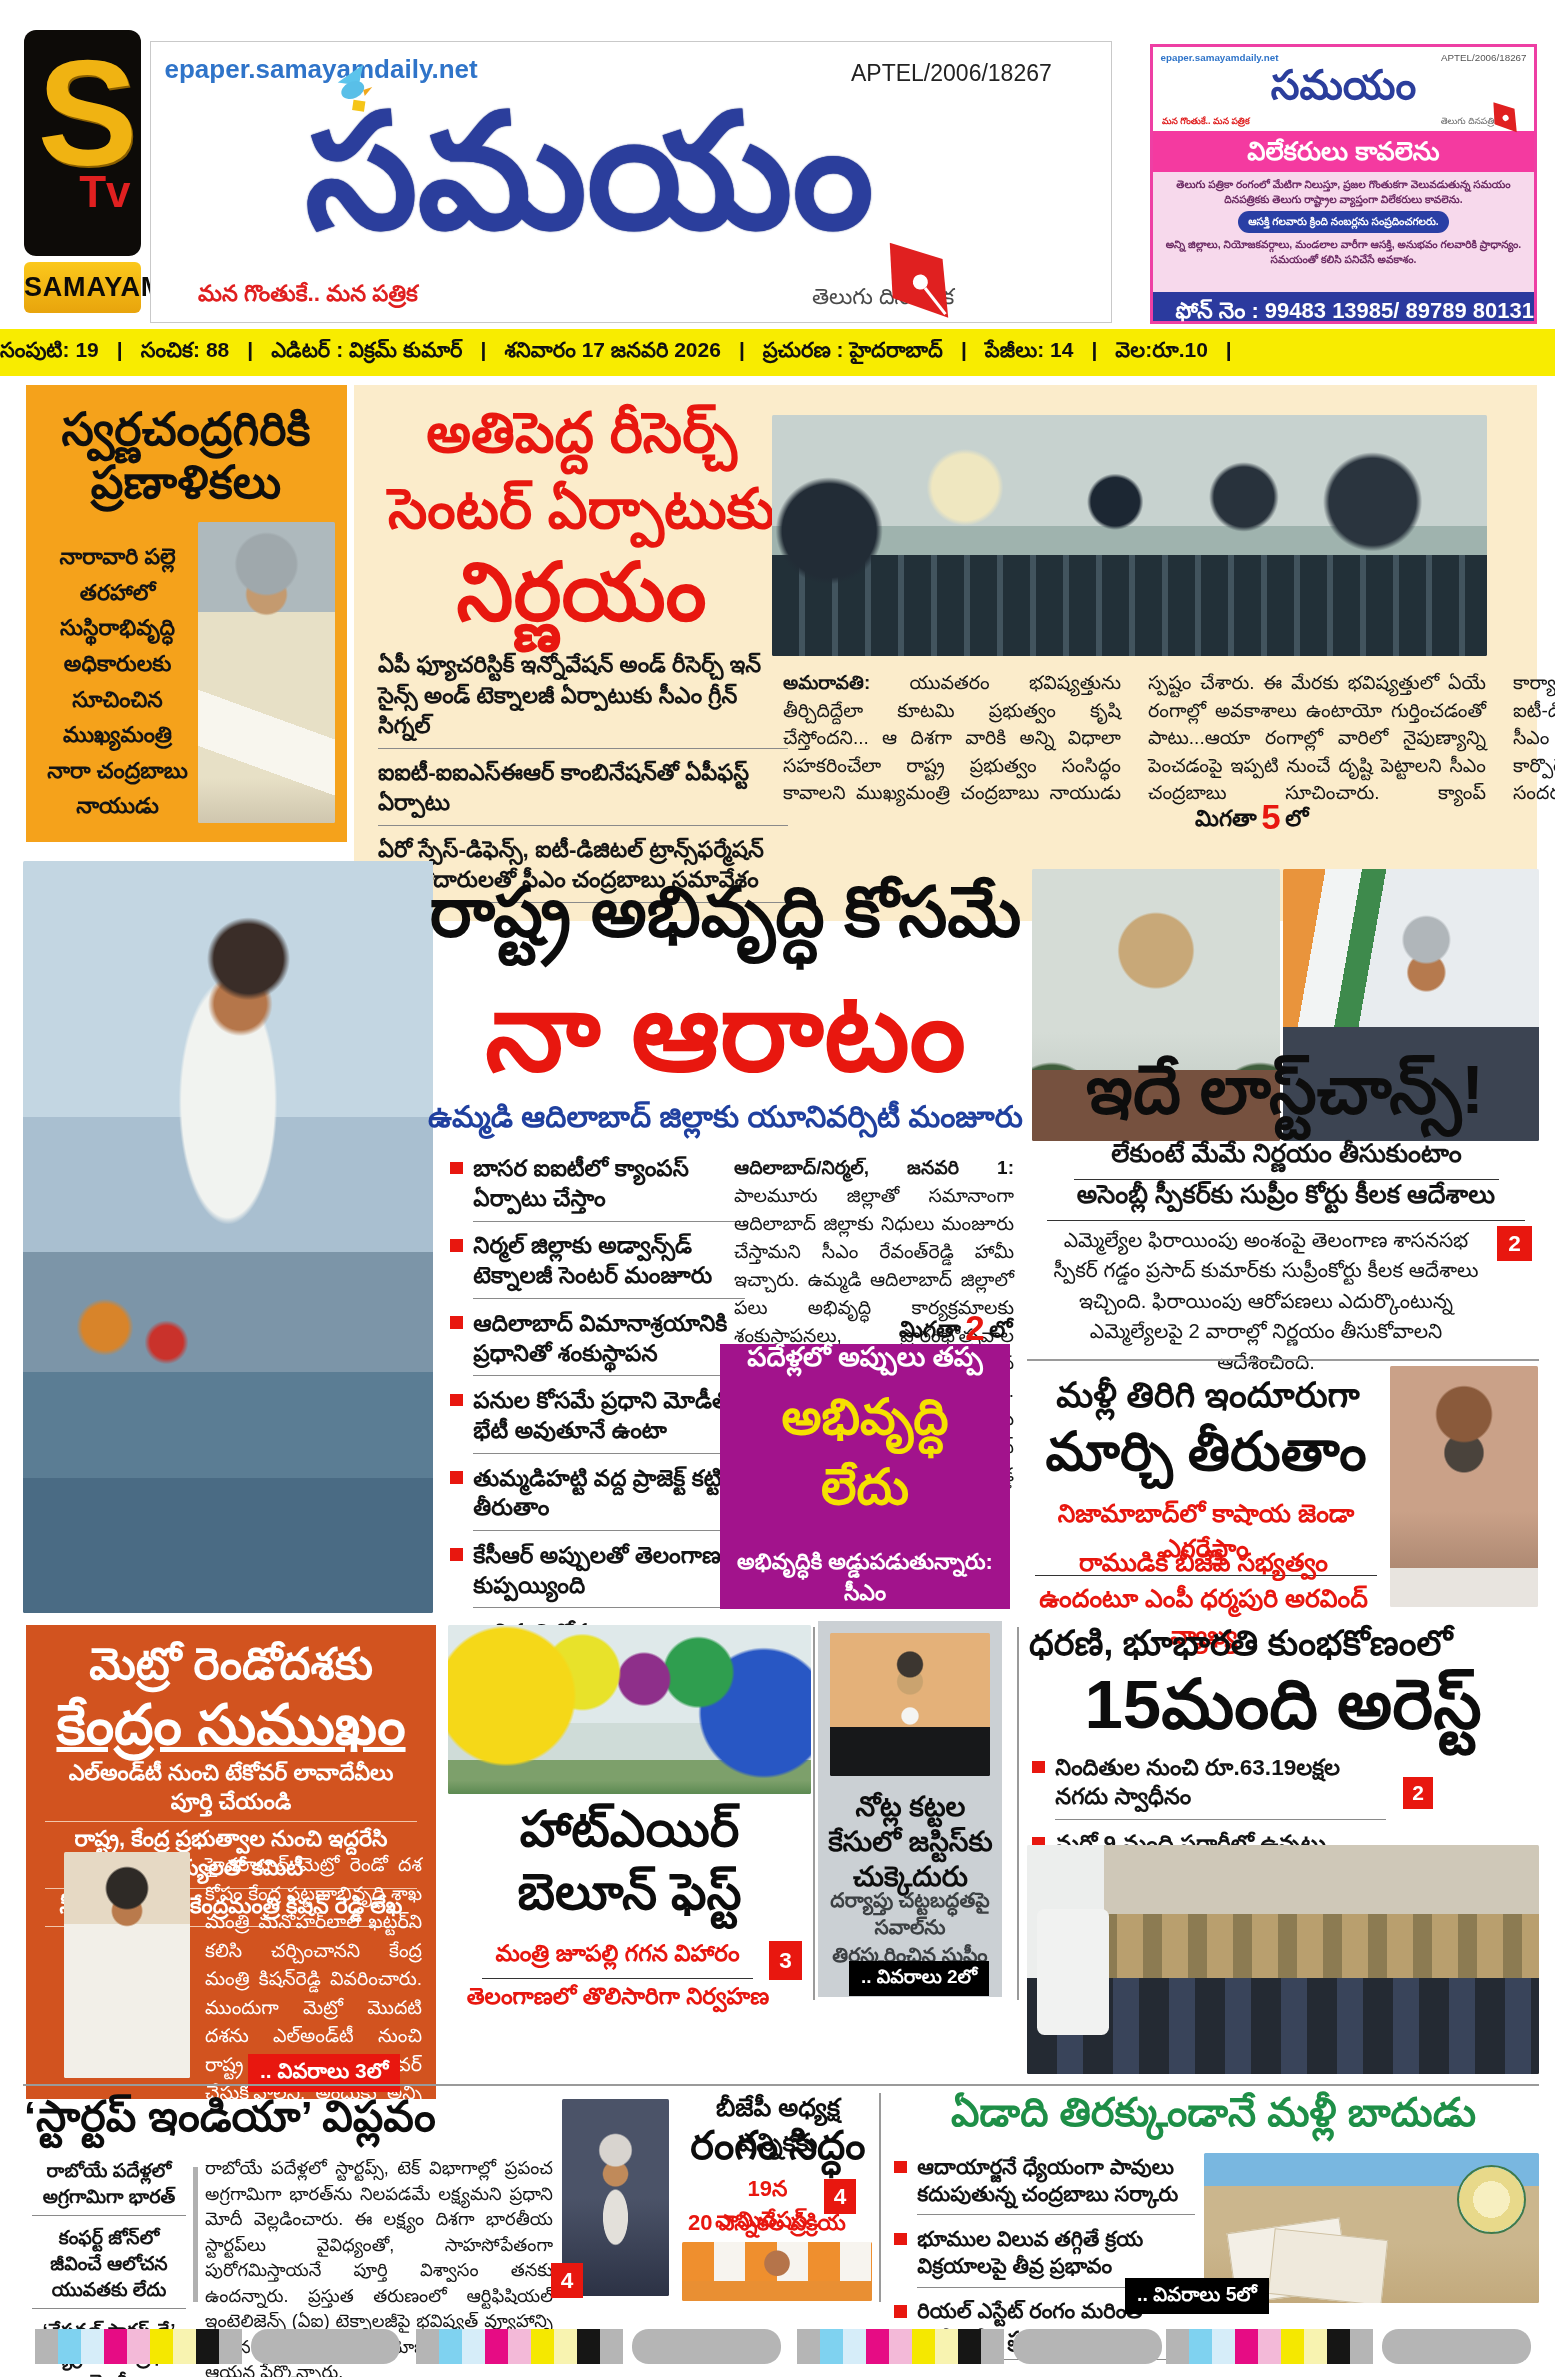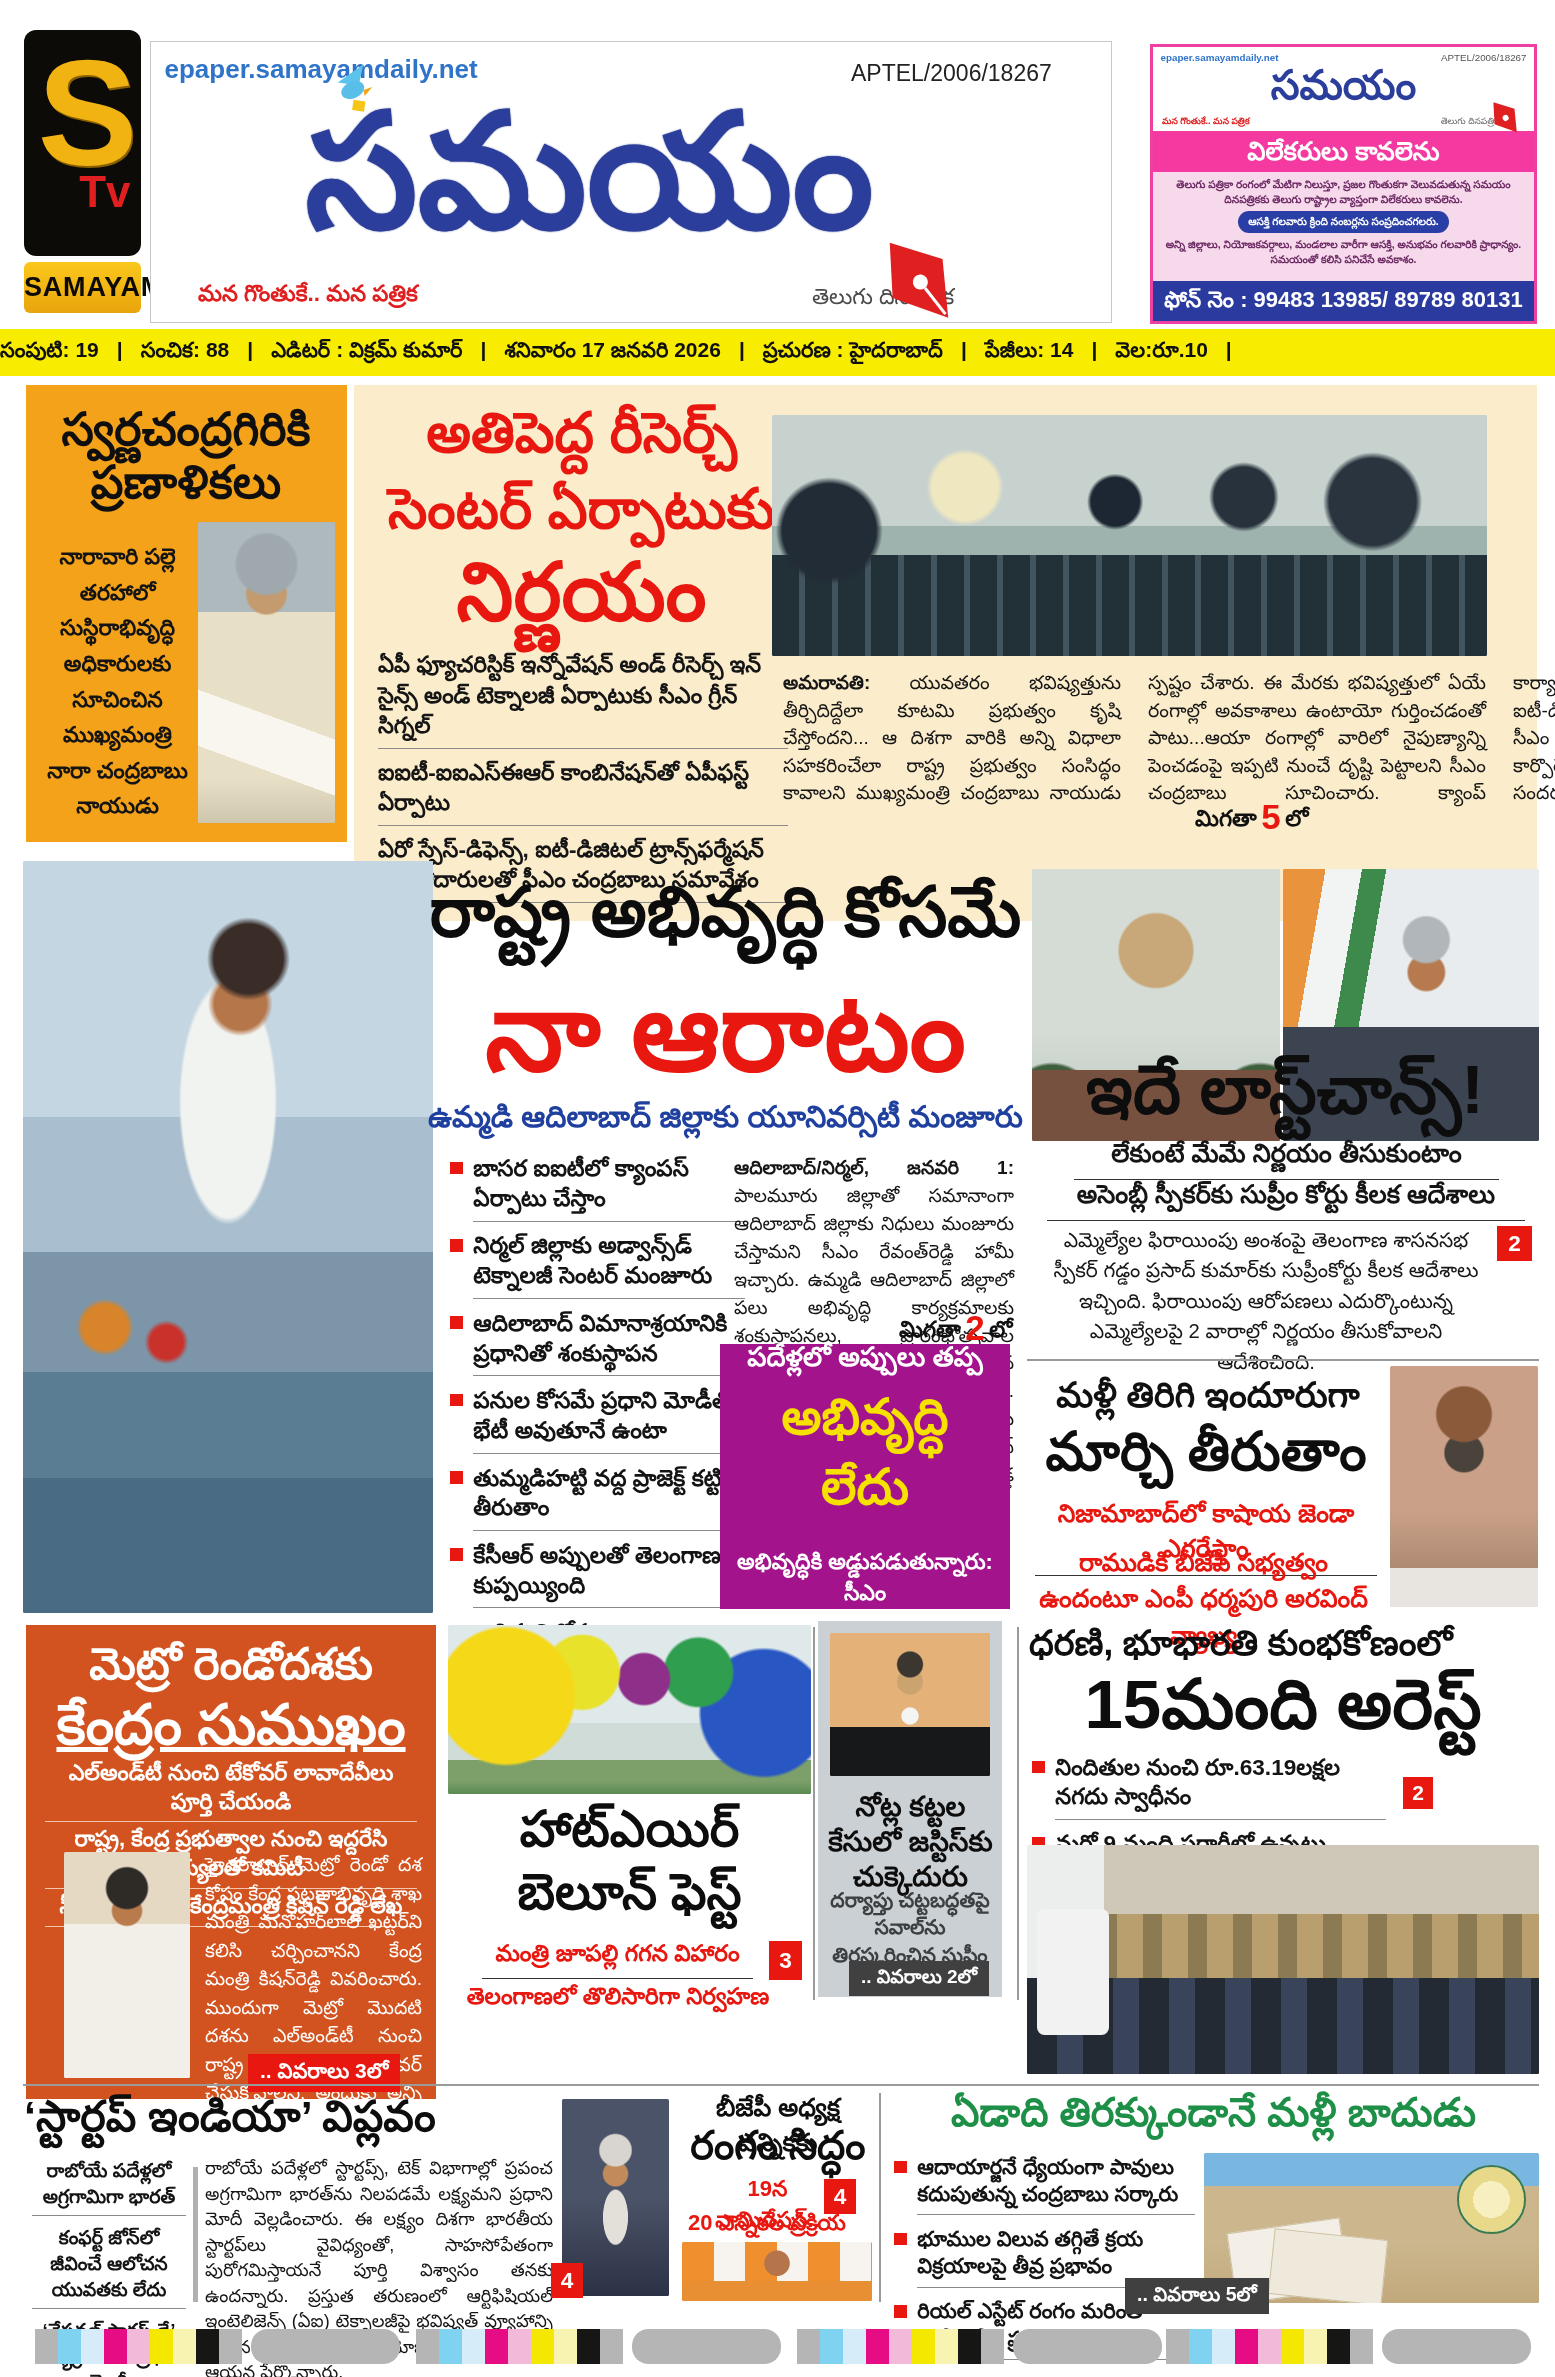--- a/index.html
+++ b/index.html
@@ -38,41 +38,41 @@
   .ad-head{position:relative;height:84px;background:#fff;flex:0 0 auto;}
   .ad-url{position:absolute;left:7.5px;top:4.5px;font-size:9.8px;color:#2f74c9;font-weight:bold;}
   .ad-reg{position:absolute;right:7.5px;top:4.5px;font-size:9.8px;color:#555;}
   .ad-title{position:absolute;left:0;right:0;top:15px;text-align:center;font-size:41px;font-weight:bold;color:#2b3e9c;}
   .ad-tagl{position:absolute;left:9px;bottom:3px;font-size:9px;color:#e02020;font-weight:bold;}
   .ad-tagr{position:absolute;right:35px;bottom:3px;font-size:9px;color:#666;}
   .ad-nib{position:absolute;right:6px;bottom:6px;transform:rotate(-38deg) scale(.4);transform-origin:bottom right;}
   .ad-band{height:41px;background:#f43aa0;color:#fff;font-size:25.6px;font-weight:bold;text-align:center;line-height:41px;}
   .ad-body{flex:1;background:#f7d9ec;padding:4.5px 9px;font-size:10.5px;line-height:1.45;color:#6b2a63;text-align:center;font-weight:bold;}
   .ad-pill{margin:4.5px auto;background:#2a3fa5;color:#fff;border-radius:11.3px;padding:3px 10.5px;font-size:10.5px;width:fit-content;font-weight:bold;}
-  .ad-phone{height:40px;background:#2b3a9e;color:#fff;font-size:22px;font-weight:bold;text-align:center;line-height:38px;}
+  .ad-phone{height:29px;background:#2b3a9e;color:#fff;font-size:22px;font-weight:bold;text-align:right;line-height:38px;}
 
   
   .infobar{position:absolute;left:0;top:329px;width:1555px;height:47px;background:#f8ec00;
            display:flex;align-items:center;}
   .infobar span{font-size:21px;font-weight:bold;color:#101010;white-space:nowrap;}
   .infobar span::after{content:"|";margin:0 18px;color:#101010;}
 
   
   .plans-box{position:absolute;left:26px;top:385px;width:321px;height:457px;background:#f5a21b;}
   .research-box{position:absolute;left:354px;top:385px;width:1183px;height:536px;background:#fbeccb;}
   .hl-red{color:#e8170f;font-weight:bold;}
   .subhead-item{border-bottom:1.5px solid #8a8a8a;padding-bottom:6px;margin-bottom:9px;font-weight:bold;line-height:1.35;}
   .brow{display:flex;gap:10.5px;align-items:flex-start;margin-bottom:9.8px;}
   .sq{width:12.8px;height:12.8px;background:#e8170f;flex:0 0 auto;margin-top:7.5px;}
   .btxt{border-bottom:1.5px solid #8a8a8a;padding-bottom:6.8px;line-height:1.3;flex:1;}
   .purple-box{position:absolute;left:720px;top:1344px;width:290px;height:265px;background:#a2138c;color:#fff;
               display:flex;flex-direction:column;align-items:center;justify-content:center;padding:10.5px 13.5px;text-align:center;}
   .pb-rule{width:82%;height:1.5px;background:rgba(255,255,255,.65);margin:9px auto;}
   .badge{position:absolute;background:#e8170f;color:#fff;font-weight:bold;text-align:center;}
-  .morebox{position:absolute;background:#404040;color:#fff;font-weight:bold;padding:4.5px 12px;}
+  .morebox{position:absolute;background:#000000;color:#fff;font-weight:bold;padding:4.5px 12px;}
   .more-inline{position:absolute;font-weight:bold;font-size:22.6px;color:#111;}
   .more-inline .mnum{color:#e8170f;font-size:35px;vertical-align:-3px;margin:0 4.5px;}
   .metro-box{position:absolute;left:26px;top:1625px;width:410px;height:474px;background:#d2531f;color:#fff;}
   .metro-sub{border-bottom:1.5px solid #f2c6ab;padding-bottom:5.3px;margin-bottom:3px;font-weight:bold;line-height:1.3;}
   .justice-box{position:absolute;left:818px;top:1621px;width:184px;height:376px;background:#cbd0d4;}
 
   
   .cstrip{position:absolute;top:2329px;height:35px;display:flex;align-items:center;}
   .cstrip .blk{width:23px;height:35px;}
   .cstrip .bar{width:149px;height:35px;background:#b5b5b5;border-radius:16.6px;margin-left:9px;}

